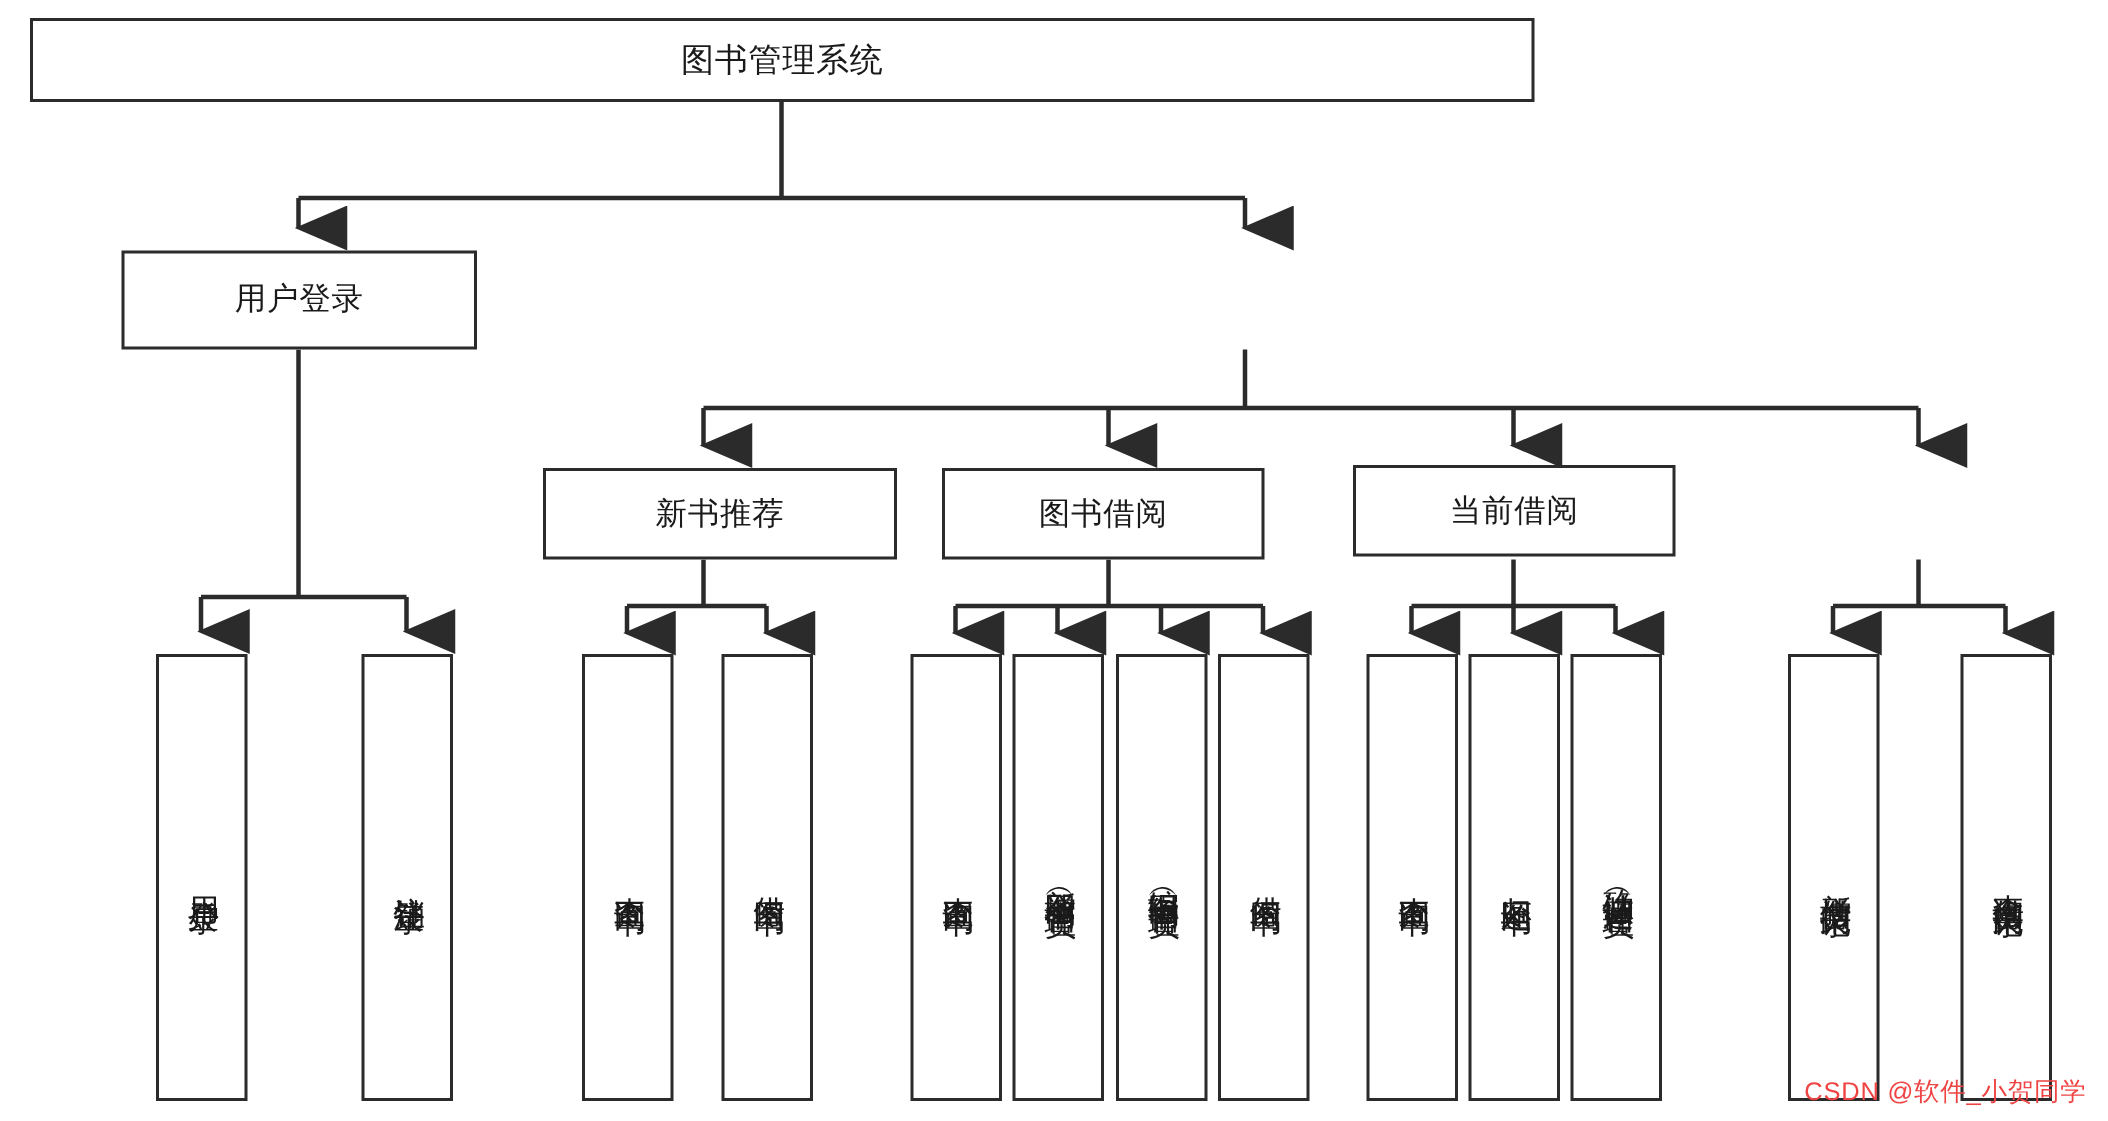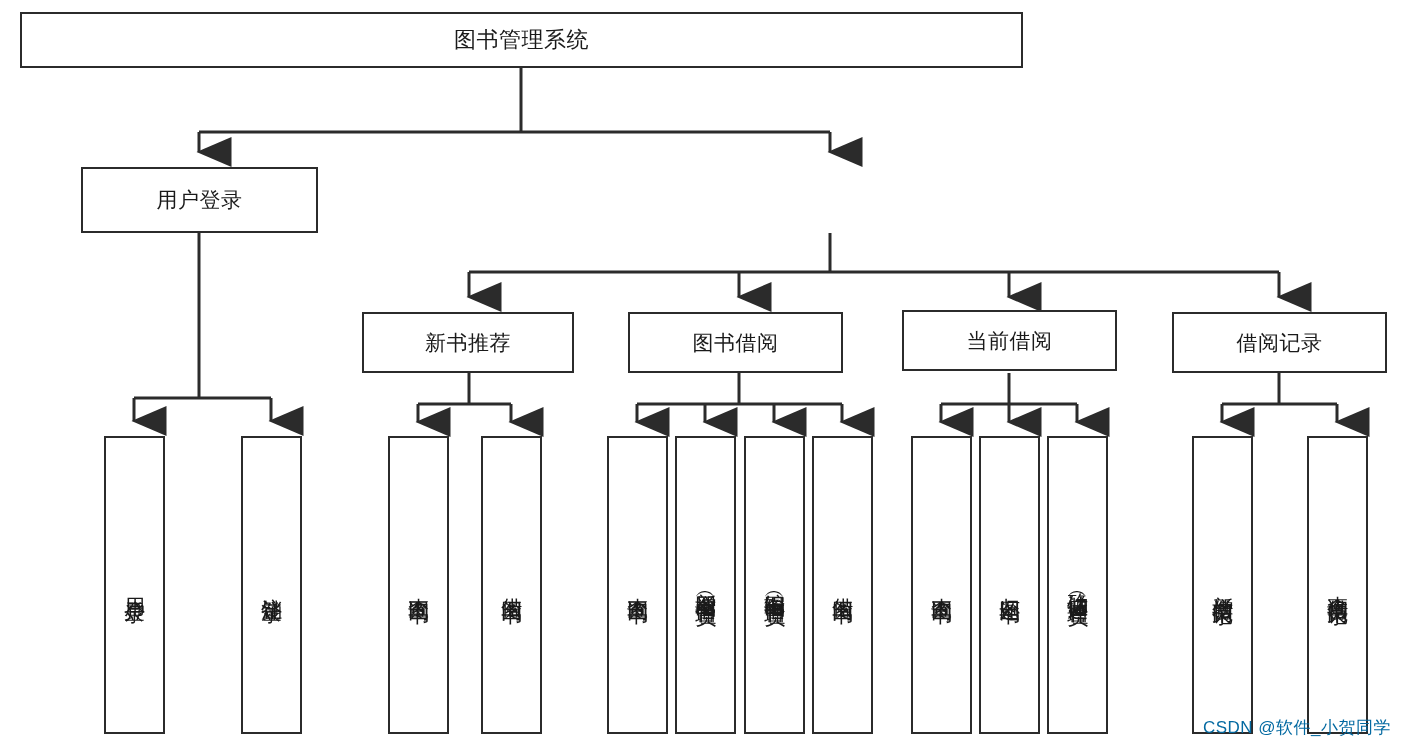--- a/index.html
+++ b/index.html
@@ -67,21 +67,21 @@
     letter-spacing: 2px;
     white-space: nowrap;
   }
   
   #watermark {
     position: absolute;
     z-index: 3;
     right: 14px;
     bottom: 8px;
     font-size: 17px;
-    color: #0369a1;
+    color: #ef4444;
     white-space: nowrap;
     letter-spacing: 0.5px;
     pointer-events: none;
     margin-top: 10px;
   }
 </style>
 </head>
 <body>
 
 <div id="canvas">
@@ -141,35 +141,32 @@
 
   <div class="node horiz root" style="left:20px; top:12px; width:1003px; height:56px;">
     <span class="label">图书管理系统</span>
   </div>
 
   <div class="node horiz" style="left:81px; top:167px; width:237px; height:66px;">
     <span class="label">用户登录</span>
   </div>
 
 
-  <div class="node horiz" style="left:362px; top:312px; width:212px; height:61px;">
+  <div class="node horiz" style="left:362px; top:312px; width:236px; height:61px;font-family:Liberation Serif, serif;">
     <span class="label">新书推荐</span>
   </div>
 
   <div class="node horiz" style="left:628px; top:312px; width:215px; height:61px;">
     <span class="label">图书借阅</span>
   </div>
 
   <div class="node horiz" style="left:902px; top:310px; width:215px; height:61px;">
     <span class="label">当前借阅</span>
   </div>
 
-  <div class="node horiz" style="left:1172px; top:312px; width:215px; height:61px;">
-    <span class="label">借阅记录</span>
-  </div>
 
   <div class="node vert" style="left:104px; top:436px; width:61px; height:298px;">
     <span class="label">用户登录</span>
   </div>
 
   <div class="node vert" style="left:241px; top:436px; width:61px; height:298px;">
     <span class="label">注销登录</span>
   </div>
 
   <div class="node vert" style="left:388px; top:436px; width:61px; height:298px;">

